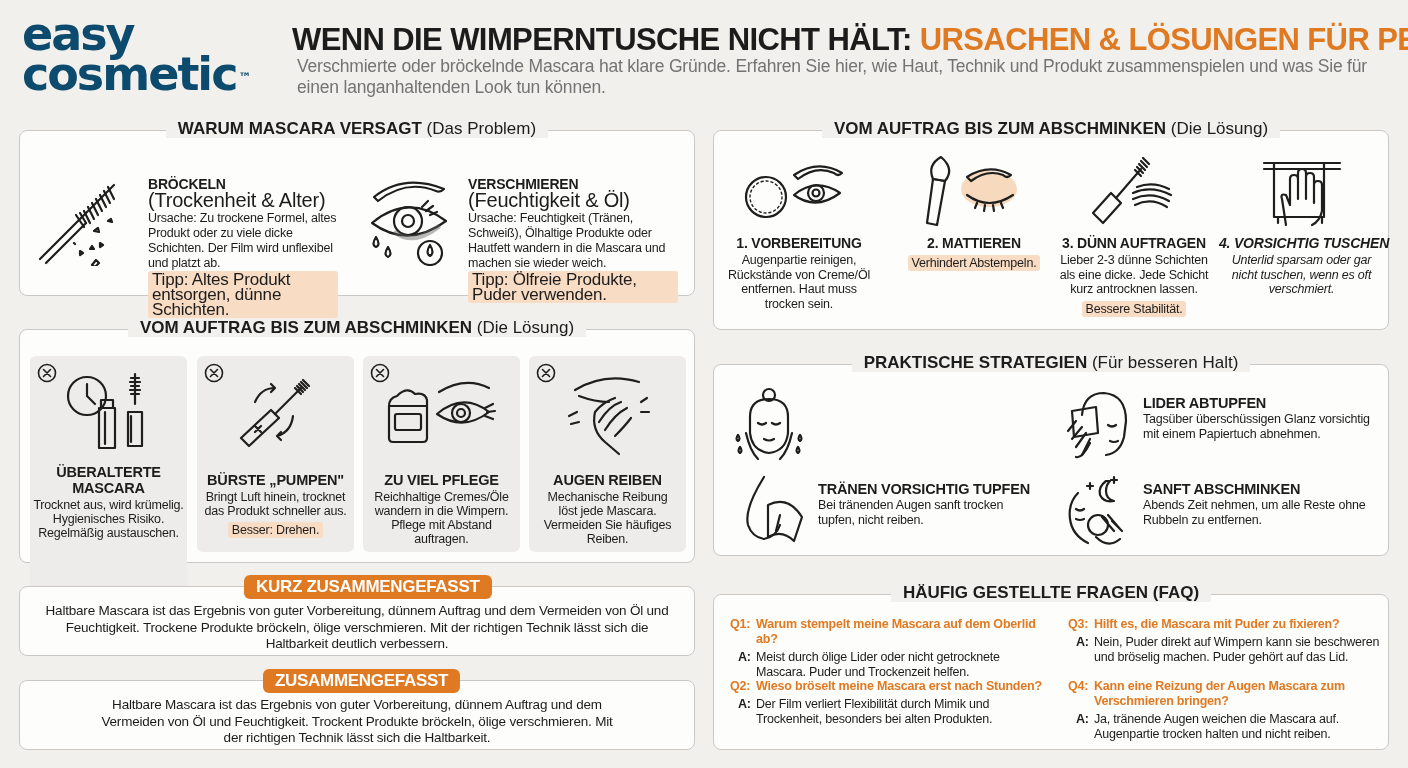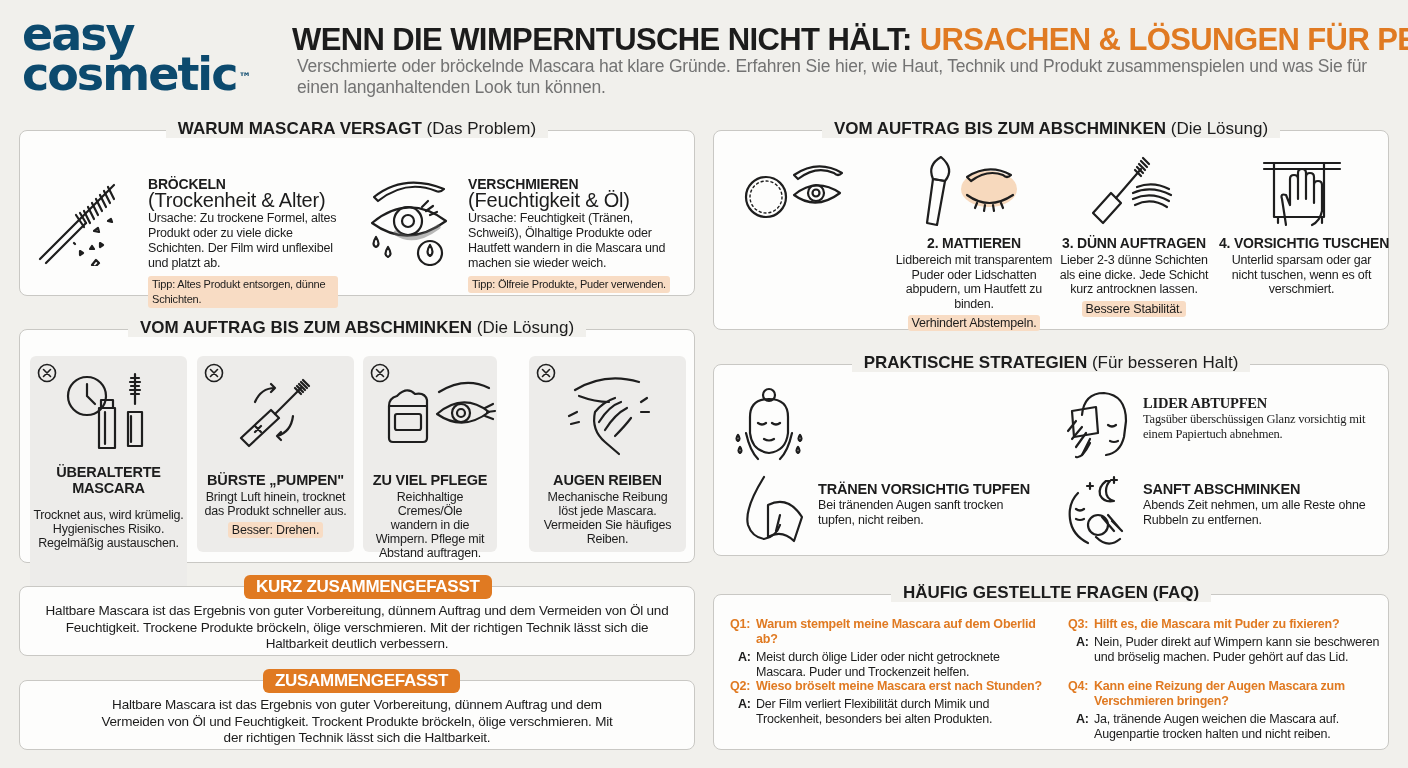--- a/index.html
+++ b/index.html
@@ -47,21 +47,21 @@
   .icon svg { width: 100%; height: 100%; stroke: #1e1e1e; fill: none; stroke-width: 2.2; stroke-linecap: round; stroke-linejoin: round; }
 
   .tip {
     display: inline-block; background: #f8dcc4; border-radius: 3px; padding: 1px 4px;
   }
 
   
   .prob-item { position: absolute; font-size: 12.5px; line-height: 15px; }
   .prob-item .h { font-weight: bold; font-size: 14px; line-height: 16px; margin-top: 21px; }
   .prob-item .sub { font-size: 20px; line-height: 17px; margin-bottom: 2px; }
-  .prob-item .tip { margin-top: 5px; font-size: 11px; line-height: 15px; }
+  .prob-item .tip { font-size: 17px; line-height: 15px; }
 
   
   .card {
     position: absolute; background: #edecea; border-radius: 6px; text-align: center;
   }
   .card .x-icon { position: absolute; left: 7px; top: 7px; width: 20px; height: 20px; }
   .card .h { position: absolute; left: 0; right: 0; font-weight: bold; font-size: 14.5px; line-height: 16px; }
   .card .d { position: absolute; left: 2px; right: 2px; font-size: 12.5px; line-height: 14px; }
   .card .tip { font-size: 12.5px; }
 
@@ -157,21 +157,21 @@
     <div class="icon" style="left:35px; top:14px; width:90px; height:80px;">
       <svg viewBox="0 0 90 80">
           <circle cx="22" cy="26" r="19"></circle>
           <path d="M22 14 L22 26 L30 34"></path>
           <path d="M36 30 h12 v8 h-12 z M34 38 h16 v40 h-16 z M40 42 v32"></path>
           <path d="M70 4 v30 M66 8 h8 M65 12 h10 M66 16 h8 M65 20 h10 M66 24 h8"></path>
           <path d="M63 42 h14 v34 h-14 z M66 46 l0 26"></path>
         </svg>
     </div>
     <div class="h" style="top:108px; padding:0 16px;">ÜBERALTERTE MASCARA</div>
-    <div class="d" style="top:142px;margin-top:10px;">Trocknet aus, wird krümelig. Hygienisches Risiko. Regelmäßig austauschen.</div>
+    <div class="d" style="top:142px;">Trocknet aus, wird krümelig. Hygienisches Risiko. Regelmäßig austauschen.</div>
   </div>
 
   <div class="card narrow" style="left:177px; top:26px; width:157px; height:196px;">
     <div class="icon x-icon"><svg viewBox="0 0 20 20">
           <circle cx="10" cy="10" r="8.5" stroke-width="1.6"></circle>
           <path d="M6.5 6.5 L13.5 13.5 M13.5 6.5 L6.5 13.5" stroke-width="1.6"></path>
         </svg></div>
     <div class="icon" style="left:38px; top:18px; width:82px; height:80px;">
       <svg viewBox="0 0 82 80">
           <path d="M6 64 L36 36 L44 44 L14 72 Z"></path>
@@ -180,21 +180,21 @@
           <path d="M62 12 l6 6 M64 10 l6 6 M66 8 l6 6 M60 14 l6 6 M68 6 l6 6"></path>
           <path d="M20 28 Q26 14 40 14 M36 10 l4 4 l-4 4"></path>
           <path d="M58 42 Q56 58 42 62 M46 58 l-4 4 l4 4"></path>
         </svg>
     </div>
     <div class="h" style="top:116px;">BÜRSTE „PUMPEN"</div>
     <div class="d" style="top:134px;">Bringt Luft hinein, trocknet das Produkt schneller aus.</div>
     <div class="d" style="top:166px;"><span class="tip">Besser: Drehen.</span></div>
   </div>
 
-  <div class="card narrow" style="left:343px; top:26px; width:134px; height:196px;">
+  <div class="card narrow" style="left:343px; top:26px; width:157px; height:196px;">
     <div class="icon x-icon"><svg viewBox="0 0 20 20">
           <circle cx="10" cy="10" r="8.5" stroke-width="1.6"></circle>
           <path d="M6.5 6.5 L13.5 13.5 M13.5 6.5 L6.5 13.5" stroke-width="1.6"></path>
         </svg></div>
     <div class="icon" style="left:22px; top:20px; width:120px; height:70px;">
       <svg viewBox="0 0 120 70">
           <path d="M4 30 Q4 22 12 20 Q22 10 30 18 Q40 16 42 24 L42 62 Q42 66 38 66 L8 66 Q4 66 4 62 Z"></path>
           <path d="M4 30 h38"></path>
           <rect x="10" y="38" width="26" height="16" rx="2"></rect>
           <path d="M54 16 Q80 0 104 12"></path>
@@ -242,34 +242,37 @@
   <div class="icon" style="left:30px; top:24px; width:110px; height:70px;">
     <svg viewBox="0 0 110 70">
         <circle cx="22" cy="42" r="20"></circle>
         <circle cx="22" cy="42" r="16" stroke-dasharray="2 3" stroke-width="1.4"></circle>
         <path d="M50 20 Q74 4 98 18 Q94 22 90 18 Q72 10 54 24 Z"></path>
         <path d="M50 40 Q72 22 96 38 Q72 56 50 40 Z"></path>
         <circle cx="72" cy="38" r="8"></circle>
         <circle cx="72" cy="38" r="3.5"></circle>
       </svg>
   </div>
+  <div class="step narrow" style="left:10px; top:104px; width:150px;">
+    <div class="h">1. VORBEREITUNG</div>
+    <div class="d">Augenpartie reinigen, Rückstände von Creme/Öl entfernen. Haut muss trocken sein.</div>
+  </div>
 
   <div class="icon" style="left:205px; top:24px; width:110px; height:72px;">
     <svg viewBox="0 0 110 72">
         <ellipse cx="70" cy="34" rx="28" ry="18" fill="#f7d9bd" stroke="none"></ellipse>
         <path d="M22 2 Q8 10 14 24 L26 26 Q36 14 22 2 Z"></path>
         <path d="M14 24 L26 26 L18 70 L8 68 Z"></path>
         <path d="M48 22 Q70 8 92 20 Q88 24 84 20 Q68 14 52 26 Z"></path>
         <path d="M48 40 Q70 56 94 40"></path>
         <path d="M58 48 l-2 5 M66 50 l-1 6 M74 50 l1 6 M82 48 l2 5"></path>
       </svg>
   </div>
   <div class="step narrow" style="left:172px; top:104px; width:176px;">
     <div class="h">2. MATTIEREN</div>
-    <div class="d">Lidbereich mit transparentem Puder oder Lidschatten abpudern, um Hautfett zu binden.</div>
     <div class="tip">Verhindert Abstempeln.</div>
   </div>
 
   <div class="icon" style="left:375px; top:24px; width:90px; height:72px;">
     <svg viewBox="0 0 90 72">
         <path d="M4 58 L22 38 L32 48 L14 68 Z"></path>
         <path d="M27 43 L52 14"></path>
         <path d="M48 12 l6 6 M50 9 l6 6 M52 6 l6 6 M46 15 l6 6 M54 3 l6 6"></path>
         <path d="M44 38 Q62 30 82 40 M44 44 Q62 36 80 46 M46 50 Q62 42 78 52 M48 32 Q64 26 80 34"></path>
       </svg>
@@ -281,21 +284,21 @@
   </div>
 
   <div class="icon" style="left:548px; top:24px; width:80px; height:72px;">
     <svg viewBox="0 0 80 72">
         <path d="M2 8 h76 M2 14 h76"></path>
         <path d="M12 8 v54 h50 v-54"></path>
         <path d="M16 62 v6 M60 62 v6"></path>
         <path d="M24 70 L20 44 Q18 38 24 40 L28 50 L28 24 Q28 20 32 20 Q36 20 36 24 L36 44 L36 18 Q36 14 40 14 Q44 14 44 18 L44 44 L44 22 Q44 18 48 18 Q52 18 52 22 L52 48 L52 30 Q52 26 56 26 Q60 26 60 30 L60 56 Q58 66 50 70"></path>
       </svg>
   </div>
-  <div class="step narrow" style="left:505px; top:104px; width:165px;">
+  <div class="step narrow" style="left:505px; top:104px; width:165px;font-style:italic;">
     <div class="h">4. VORSICHTIG TUSCHEN</div>
     <div class="d" style="padding:0 10px;">Unterlid sparsam oder gar nicht tuschen, wenn es oft verschmiert.</div>
   </div>
 </div>
 
 <div class="panel" style="left:713px; top:364px; width:676px; height:192px;">
   <div class="panel-title">
     <span class="wrap"><b>PRAKTISCHE STRATEGIEN</b> <span class="light">(Für besseren Halt)</span></span>
   </div>
 
@@ -311,21 +314,21 @@
 
   <div class="icon" style="left:348px; top:22px; width:70px; height:76px;">
     <svg viewBox="0 0 70 76">
         <path d="M20 28 Q22 6 42 6 Q64 8 64 34 L62 50 Q58 66 44 68"></path>
         <path d="M46 38 q4 3 8 0 M48 54 q4 2 8 0"></path>
         <path d="M10 24 L34 20 L36 46 L12 50 Z"></path>
         <path d="M6 44 L14 34 M10 52 L20 40 M14 60 L24 46 M20 68 L28 52"></path>
         <path d="M14 70 Q20 72 28 56"></path>
       </svg>
   </div>
-  <div class="strat narrow" style="left:429px; top:30px; width:240px;font-family:Liberation Serif, serif;">
+  <div class="strat narrow" style="left:429px; top:30px; width:240px;">
     <div class="h">LIDER ABTUPFEN</div>
     <div>Tagsüber überschüssigen Glanz vorsichtig mit einem Papiertuch abnehmen.</div>
   </div>
 
   <div class="icon" style="left:26px; top:110px; width:66px; height:70px;">
     <svg viewBox="0 0 66 70">
         <path d="M24 2 Q4 34 8 50 Q12 62 24 64 Q36 62 40 50"></path>
         <path d="M28 30 Q48 20 62 42 L54 66 Q42 54 28 62 Z"></path>
         <path d="M40 40 L36 56"></path>
       </svg>

